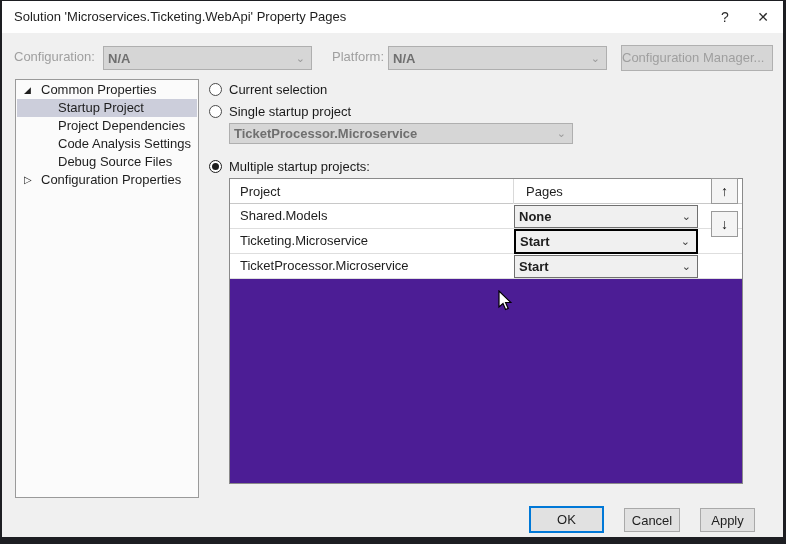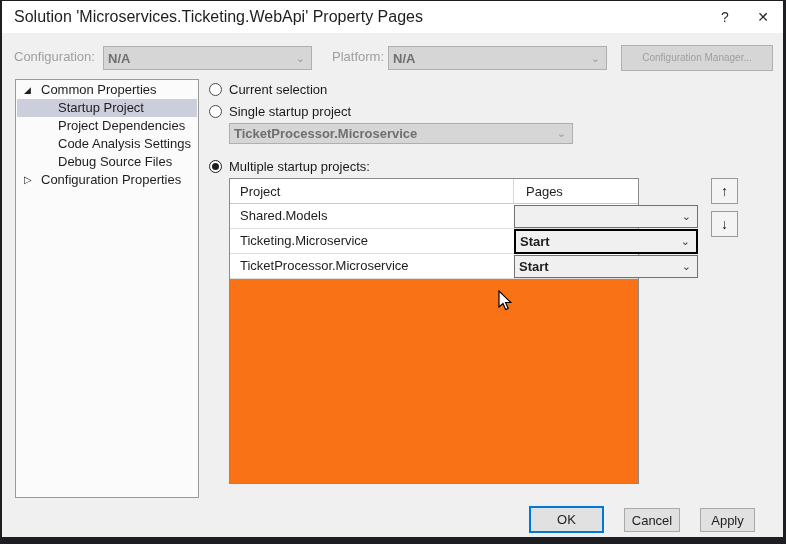--- a/index.html
+++ b/index.html
@@ -3,51 +3,51 @@
 <meta charset="utf-8">
 <style>
   * { margin:0; padding:0; box-sizing:border-box; }
   html,body { width:786px; height:544px; }
   body { font-family:"Liberation Sans", sans-serif; background:#202126; overflow:hidden; }
   .stage { position:relative; width:786px; height:544px; background:#1d1e22; }
   .dialog { position:absolute; left:2px; top:1px; width:781px; height:536px; background:#f0f0f0; }
 
   
   .titlebar { position:absolute; left:0; top:0; width:100%; height:32px; background:#ffffff; }
-  .title { position:absolute; left:12px; top:0; line-height:32px; font-size:16px; color:#1e1e1e; white-space:nowrap; }
+  .title { position:absolute; left:12px; top:0; line-height:32px; font-size:13px; color:#1e1e1e; white-space:nowrap; }
   .tb-btn { position:absolute; top:0; width:30px; height:32px; text-align:center; line-height:32px; font-size:14px; color:#2b2b2b; cursor:default; }
   .tb-help { left:708px; }
   .tb-close { left:746px; }
 
   
   .lbl-disabled { position:absolute; font-size:13px; color:#9f9f9f; height:24px; line-height:24px; white-space:nowrap; }
   .combo { position:absolute; font-size:13px; }
   .combo .val { position:absolute; left:4px; top:0; right:22px; height:100%; display:flex; align-items:center; white-space:nowrap; overflow:hidden;font-weight:bold; }
   .combo .chev { position:absolute; right:6px; top:0; height:100%; display:flex; align-items:center; font-size:11px; }
   .combo.disabled { background:#d6d6d6; border:1px solid #afafaf; color:#6f6f6f; }
   .combo.disabled .chev { color:#9a9a9a; }
-  .btn-disabled { position:absolute; background:#d6d6d6; border:1px solid #b0b0b0; color:#9f9f9f; font-size:10px; text-align:center; }
+  .btn-disabled { position:absolute; background:#d6d6d6; border:1px solid #b0b0b0; color:#9f9f9f; font-size:13px; text-align:left; }
   .btn-disabled span { line-height:24px; }
 
   
   .tree { position:absolute; left:13px; top:78px; width:184px; height:419px; background:#fbfbfb; border:1px solid #9a9a9a; font-size:13px; color:#1e1e1e; }
   .tree-row { position:absolute; left:1px; right:1px; height:18px; line-height:18px; white-space:nowrap; }
   .tree-row.selected { background:#cccedb; }
   .tw { position:absolute; left:7px; top:0; width:14px; font-size:9px; line-height:18px; color:#1e1e1e; }
   .tree-label-root { position:absolute; left:24px;text-align:right; }
   .tree-label-child { position:absolute; left:41px; }
 
   
   .radio { position:absolute; width:13px; height:13px; border:1px solid #4a4a4a; border-radius:50%; background:#fff; }
   .radio.checked { border-color:#1e1e1e; }
   .radio.checked::after { content:""; position:absolute; left:2px; top:2px; width:7px; height:7px; border-radius:50%; background:#1e1e1e; }
   .radio-label { position:absolute; font-size:13px; color:#1a1a1a; height:16px; line-height:16px; white-space:nowrap; }
 
   
-  .grid { position:absolute; left:227px; top:177px; width:410px; height:306px; background:#f97316; border:1px solid #8a8a8a; }
+  .grid { position:absolute; left:227px; top:177px; width:514px; height:306px; background:#4c1d95; border:1px solid #8a8a8a; }
   .grid-header { position:absolute; left:0; top:0; width:100%; height:25px; background:#ffffff; border-bottom:1px solid #c8c8c8; }
   .hdr-cell { position:absolute; top:0; line-height:25px; font-size:13px; color:#1e1e1e; }
   .col-divider { position:absolute; left:283px; top:0; width:1px; height:100px; background:#d9d9d9; }
   .grid-row { position:absolute; left:0; width:100%; height:25px; background:#ffffff; border-bottom:1px solid #dedede; }
   .cell-project { position:absolute; left:10px; top:0; line-height:24px; font-size:13px; color:#1e1e1e; white-space:nowrap; }
   .action-combo { background:#f0f0f0; border:1px solid #707070; color:#1e1e1e; }
   .action-combo.focused { border:2px solid #000000; }
   .action-combo .chev { color:#404040; }
 
   
@@ -127,20 +127,21 @@
       <div class="grid-header">
         <span class="hdr-cell" style="left:10px;">Project</span>
         <span class="hdr-cell" style="left:296px;">Pages</span>
       </div>
       <div class="col-divider"></div>
 
       <div class="grid-row" style="top:25px;">
         <span class="cell-project">Shared.Models</span>
       </div>
       <div class="combo action-combo" style="left:284px; top:26px; width:184px; height:23px;">
+        <span class="val">None</span>
         <span class="chev">⌄</span>
       </div>
 
       <div class="grid-row" style="top:50px;">
         <span class="cell-project">Ticketing.Microservice</span>
       </div>
       <div class="combo action-combo focused" style="left:284px; top:50px; width:184px; height:25px;">
         <span class="val">Start</span>
         <span class="chev">⌄</span>
       </div>

